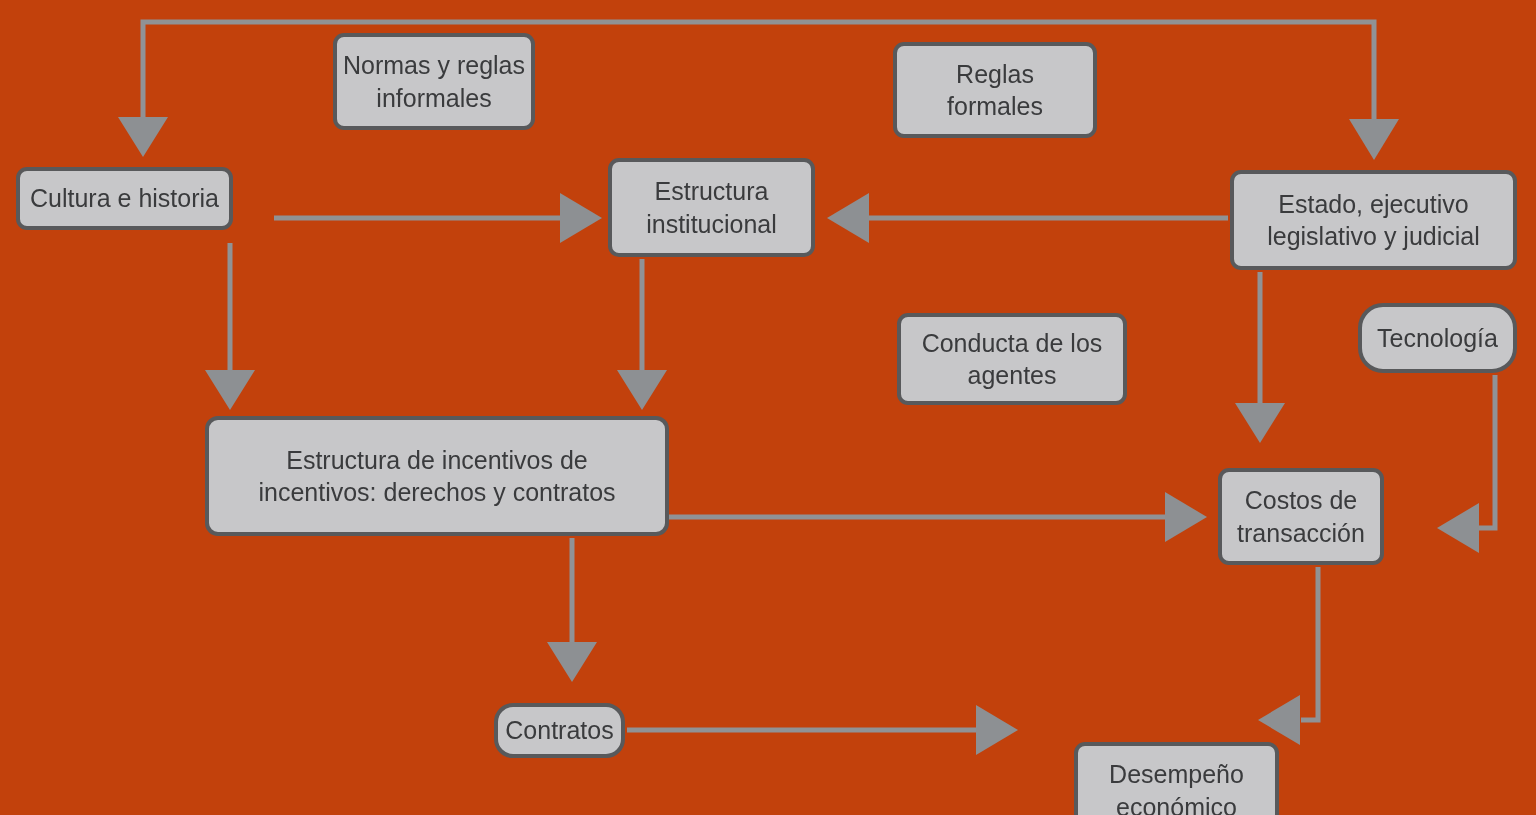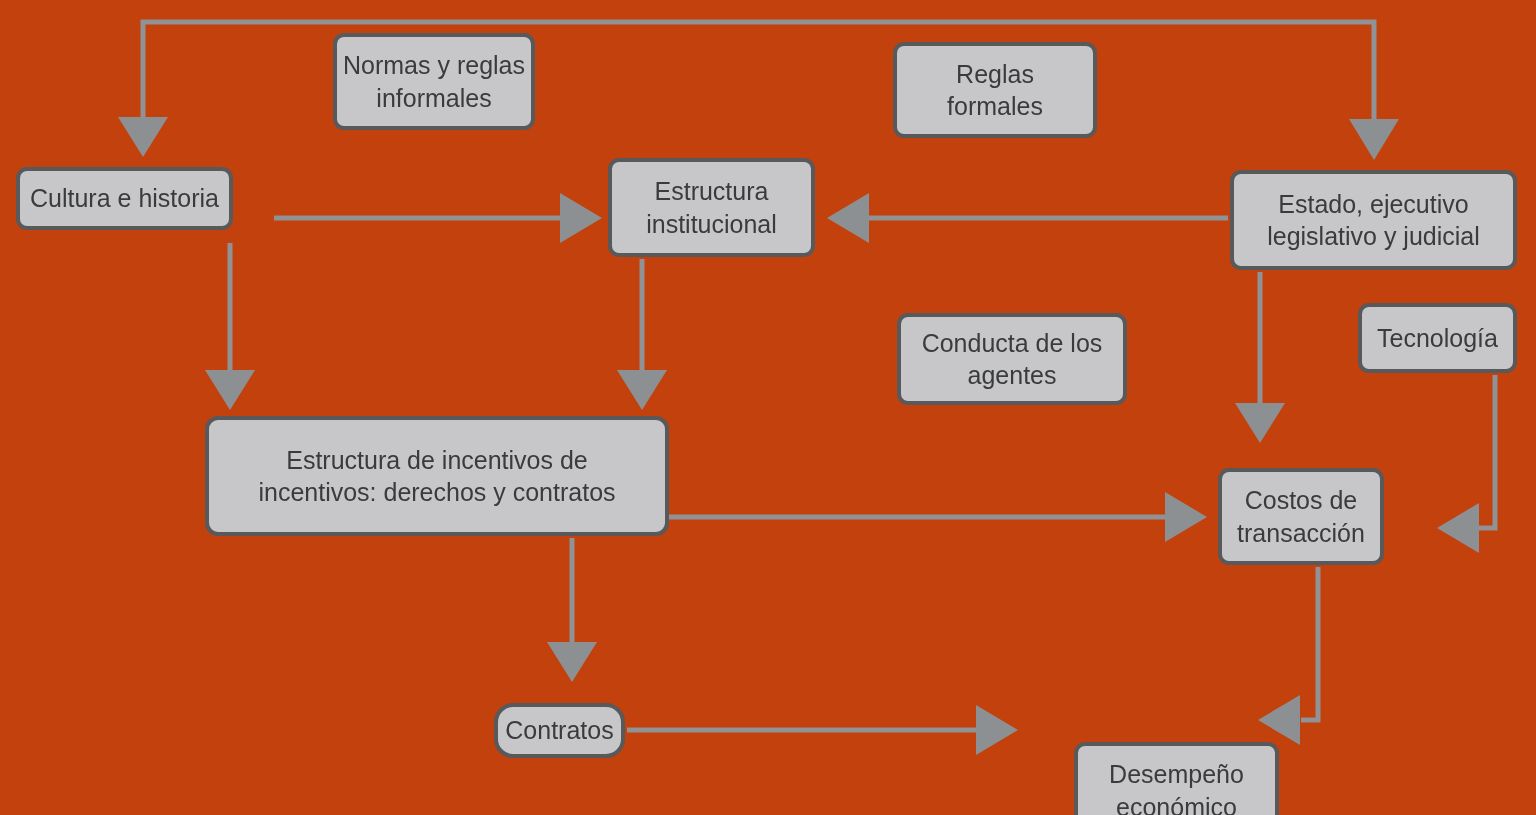--- a/index.html
+++ b/index.html
@@ -48,21 +48,21 @@
   .node-label {
     white-space: pre-line;
     padding: 0 6px;
   }
   #node-normas              { left: 333px;  top: 33px;  width: 202px; height: 97px;  }
   #node-reglas-formales     { left: 893px;  top: 42px;  width: 204px; height: 96px;  }
   #node-cultura-historia    { left: 16px;   top: 167px; width: 217px; height: 63px;  }
   #node-estructura-inst     { left: 608px;  top: 158px; width: 207px; height: 99px;  }
   #node-estado              { left: 1230px; top: 170px; width: 287px; height: 100px; }
   #node-conducta-agentes    { left: 897px;  top: 313px; width: 230px; height: 92px;  }
-  #node-tecnologia          { left: 1358px; top: 303px; width: 159px; height: 70px;  }
+  #node-tecnologia          { left: 1358px; top: 303px; width: 159px; height: 70px; border-radius: 25px;  }
   #node-estructura-incent   { left: 205px;  top: 416px; width: 464px; height: 120px; border-radius: 13px; }
   #node-costos              { left: 1218px; top: 468px; width: 166px; height: 97px;  }
   #node-contratos           { left: 494px;  top: 703px; width: 131px; height: 55px;  border-radius: 19px; }
   #node-desempeno           { left: 1074px; top: 700px; width: 205px; height: 97px; margin-top: 42px;  }
 </style>
 </head>
 <body>
 
 <div id="canvas">
 

